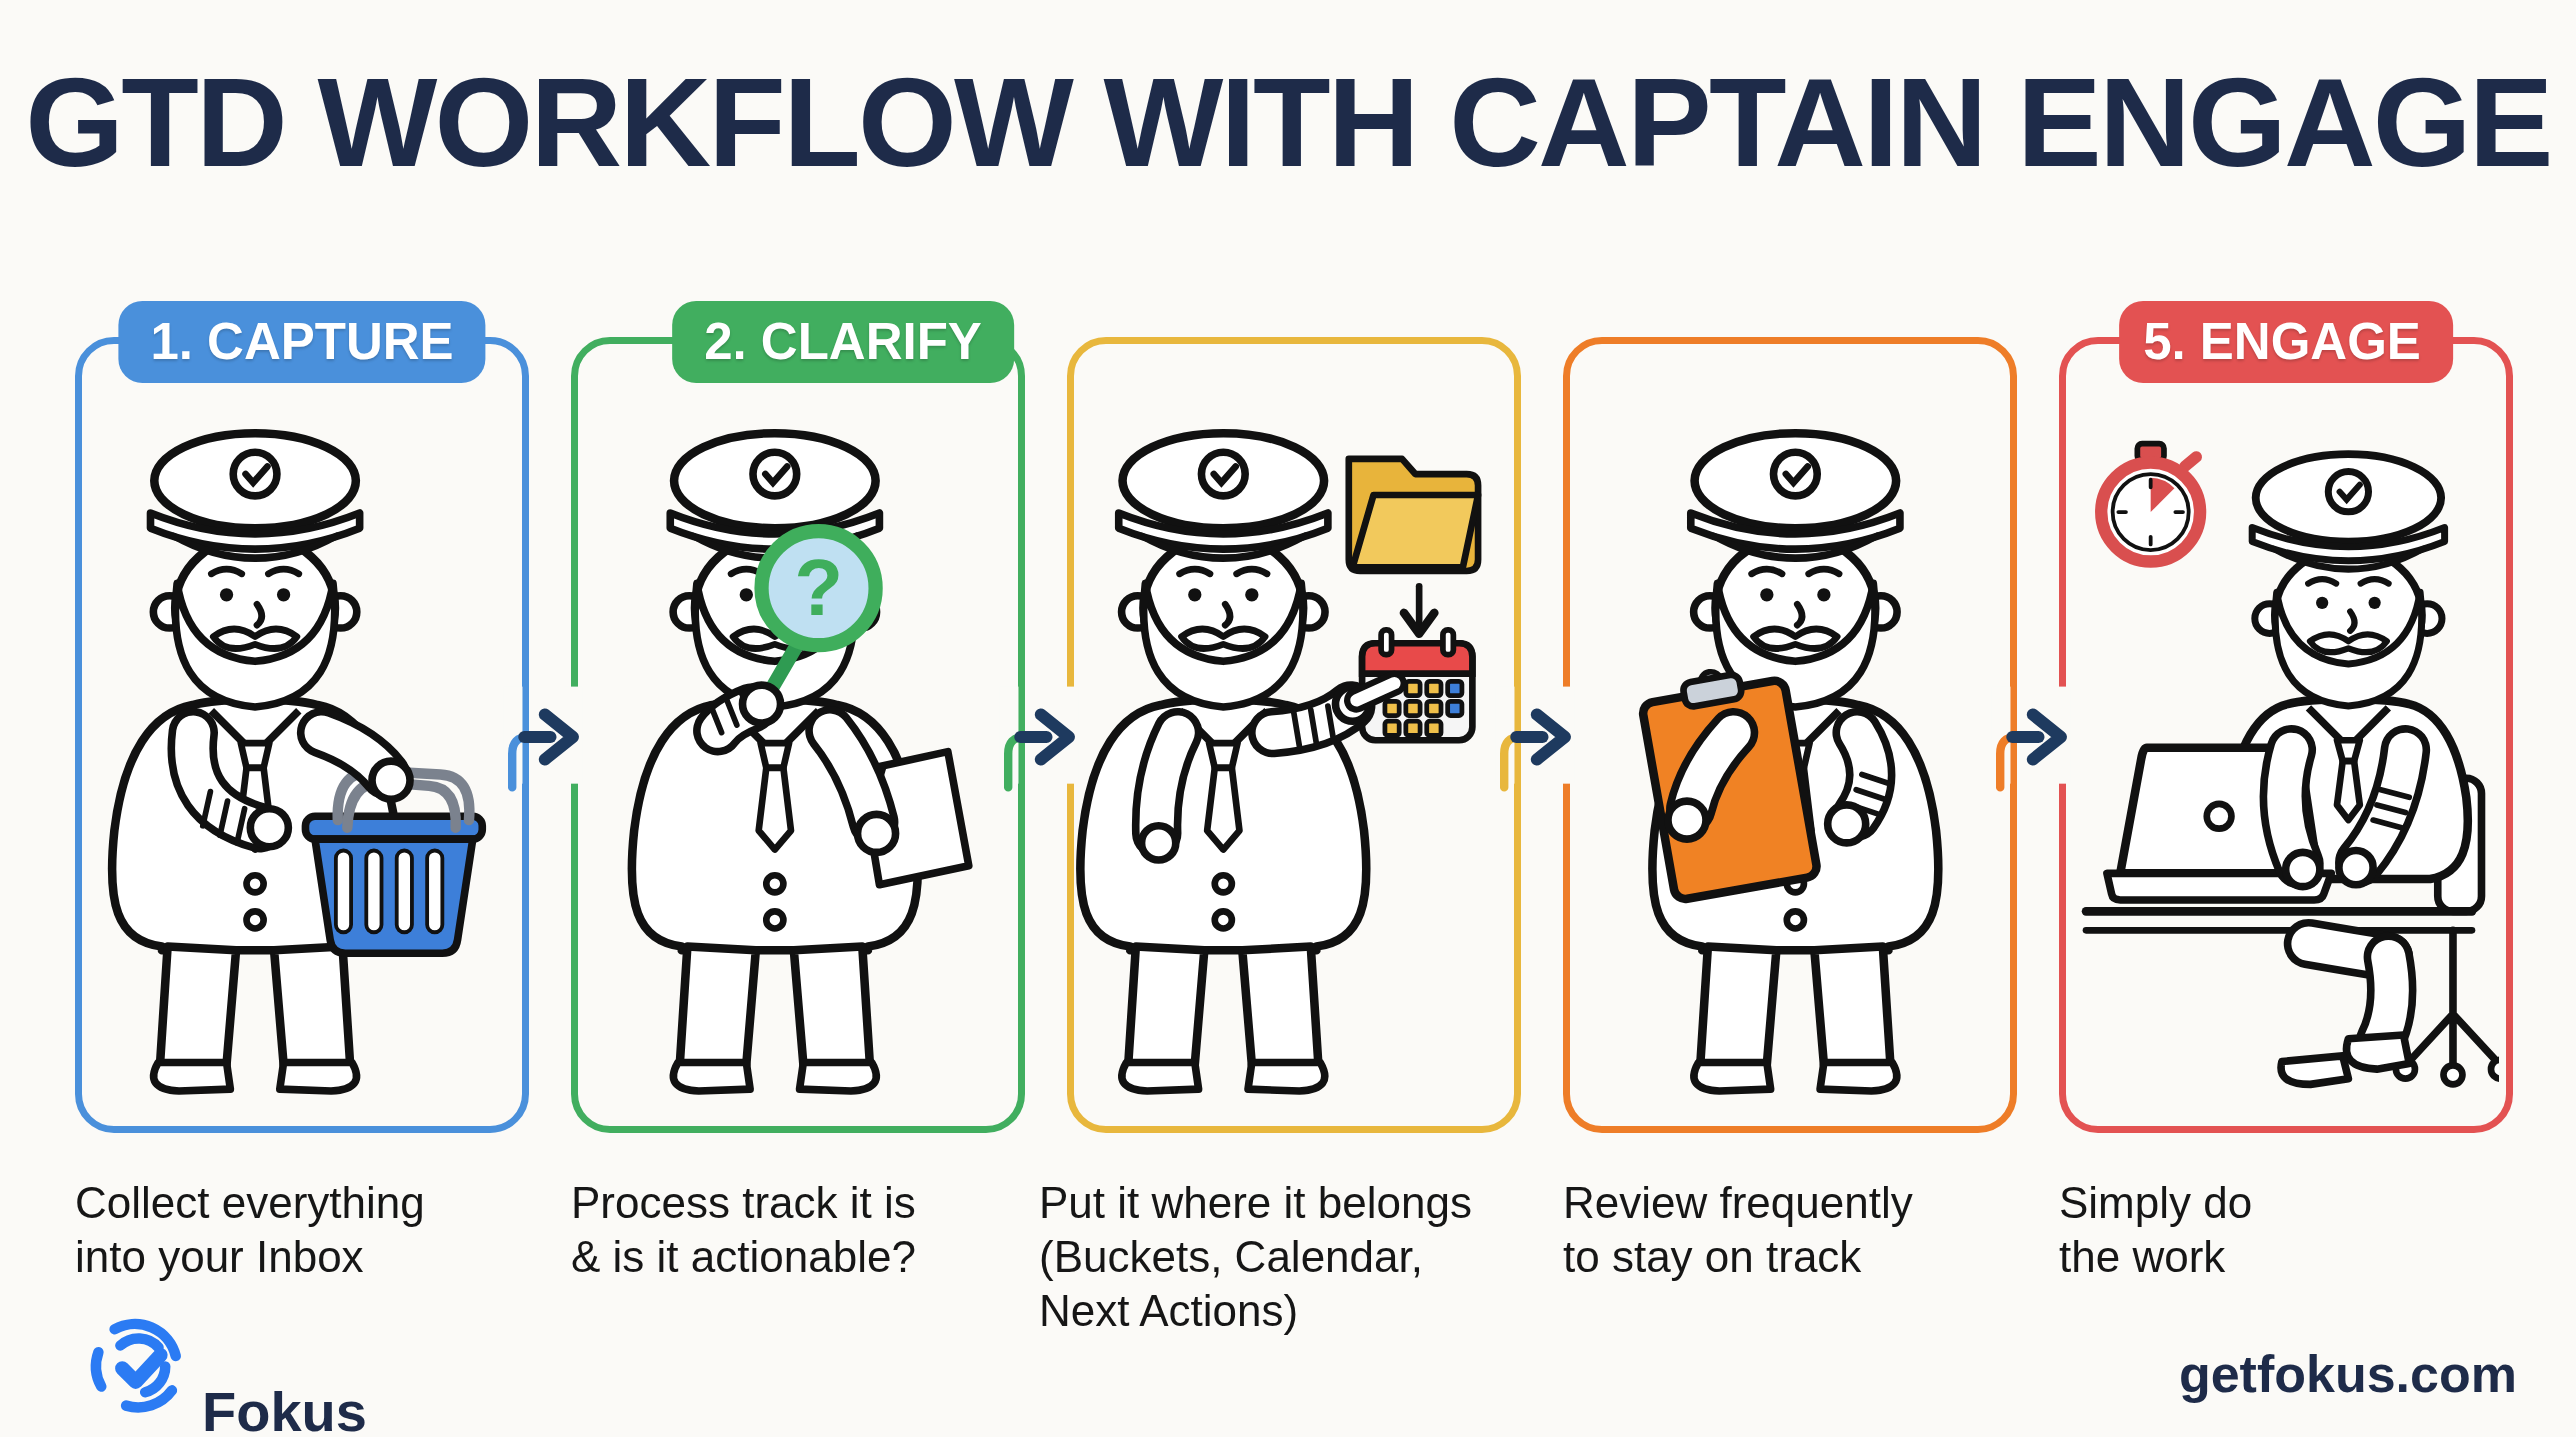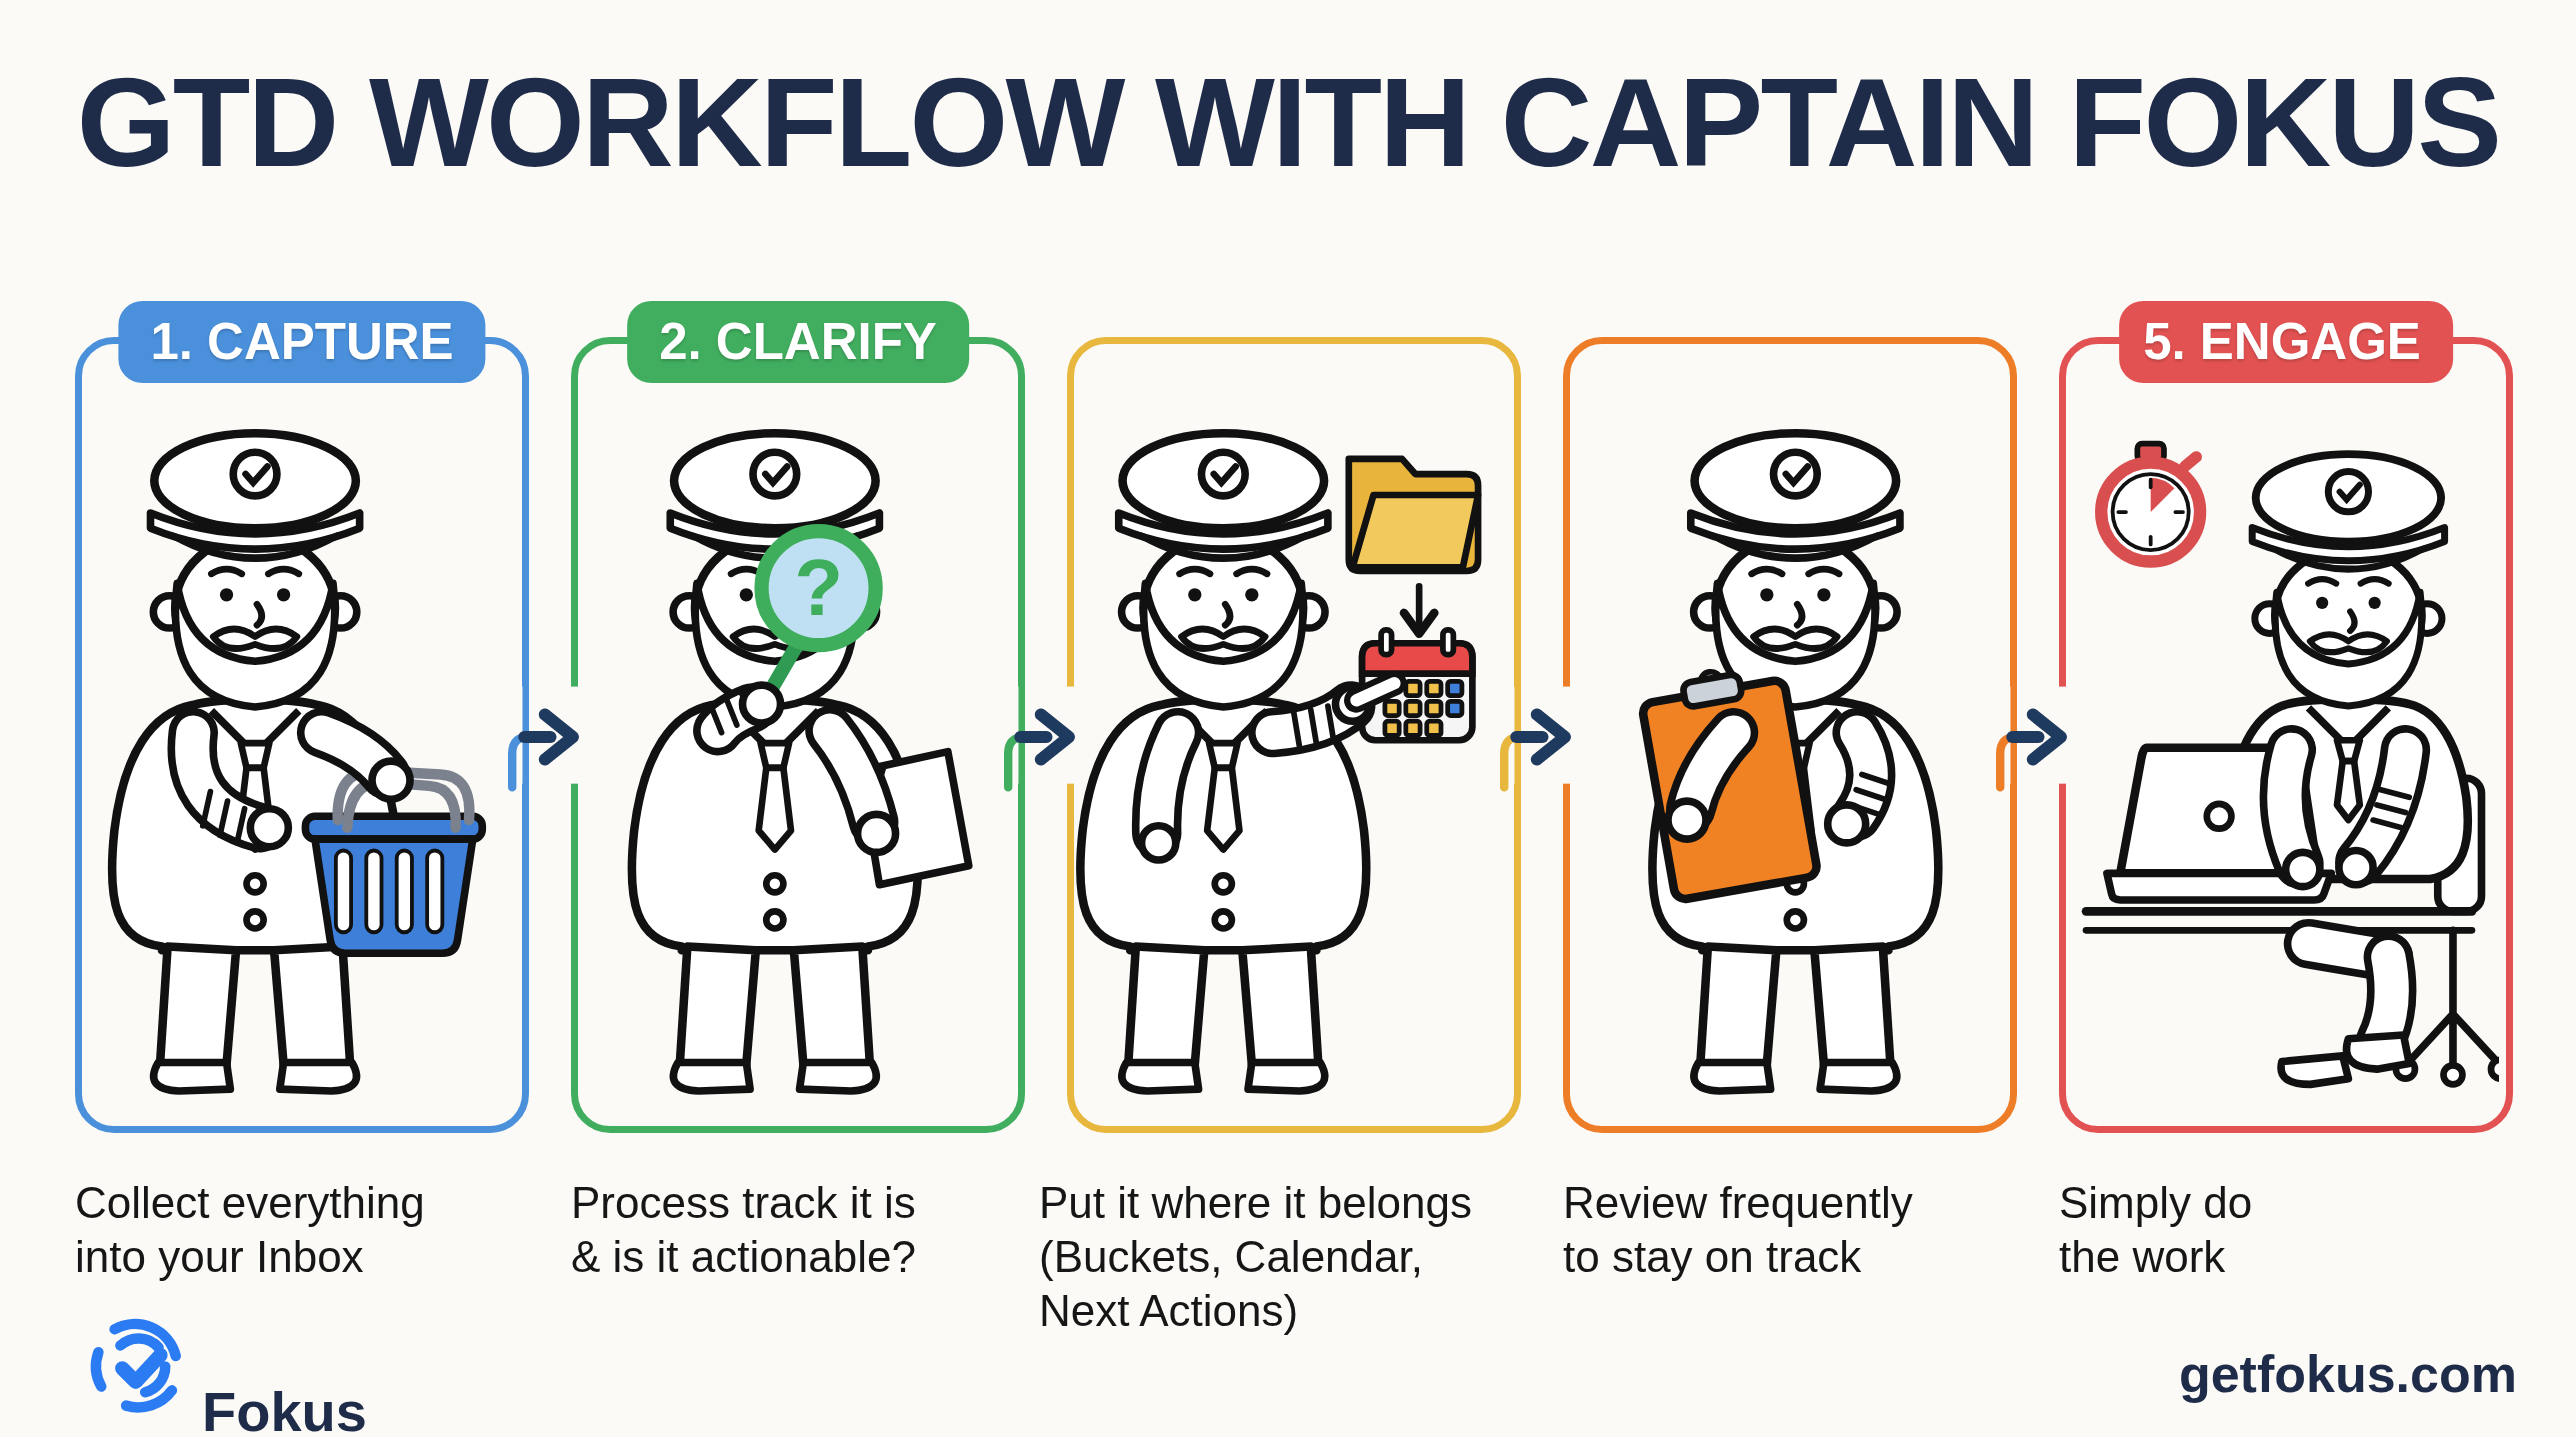--- a/index.html
+++ b/index.html
@@ -79,21 +79,21 @@
       <circle cx="0" cy="486" r="9" class="ln7"></circle>
       <circle cx="0" cy="524" r="9" class="ln7"></circle>
       <path d="M-92 552 L-100 676 L-30 676 L-20 556 Z" class="ln"></path>
       <path d="M92 552 L100 676 L30 676 L20 556 Z" class="ln"></path>
       <path d="M-102 674 Q-118 702 -80 704 L-26 702 L-30 674 Z" class="ln8"></path>
       <path d="M102 674 Q118 702 80 704 L26 702 L30 674 Z" class="ln8"></path>
     </g>
   </defs>
 </svg>
 
-<div class="title">GTD WORKFLOW WITH CAPTAIN FOKUS</div>
+<div class="title">GTD WORKFLOW WITH CAPTAIN ENGAGE</div>
 
 <div class="card" style="left: 75px; border-color: rgb(74, 144, 219);">
   <div class="badge" style="background: rgb(74, 144, 219);">1. CAPTURE</div>
   <svg class="illu" viewBox="0 0 454 750">
     <use href="#cap-torso" transform="translate(185,25)"></use>
     <use href="#cap-head" transform="translate(185,25)"></use>
     <rect x="238" y="440" width="186" height="24" rx="10" fill="#3D7FD9" stroke="#111" stroke-width="8"></rect>
     <path d="M248 464 L414 464 L398 570 Q396 584 382 584 L280 584 Q266 584 264 570 Z" fill="#3D7FD9" stroke="#111" stroke-width="8" stroke-linejoin="round"></path>
     <path d="M272 444 Q270 392 310 392 L380 396 Q414 398 410 444" fill="none" stroke="#7B828E" stroke-width="11" stroke-linecap="round"></path>
     <path d="M282 452 Q284 404 318 404 L368 408 Q398 410 396 452" fill="none" stroke="#7B828E" stroke-width="11" stroke-linecap="round"></path>
@@ -107,21 +107,21 @@
       <path d="M120 352 Q110 430 190 452" class="arm-i"></path>
     <path d="M138 414 l-8 36 M156 424 l-8 36 M174 432 l-8 36" class="st"></path>
     <circle cx="200" cy="452" r="20" class="ln8"></circle>
     <path d="M255 352 Q300 368 322 396" class="arm-o"></path>
       <path d="M255 352 Q300 368 322 396" class="arm-i"></path>
     <circle cx="328" cy="402" r="20" class="ln8"></circle>
   </svg>
 </div>
 
 <div class="card" style="left: 571px; border-color: rgb(65, 174, 95);">
-  <div class="badge" style="background: rgb(65, 174, 95);">2. CLARIFY</div>
+  <div class="badge" style="background: rgb(65, 174, 95); margin-left: 45px;">2. CLARIFY</div>
   <svg class="illu" viewBox="0 0 454 750">
     <use href="#cap-torso" transform="translate(210,25)"></use>
     <use href="#cap-head" transform="translate(210,25)"></use>
     <path d="M300 392 L392 372 L414 492 L320 512 Z" class="ln8"></path>
     <path d="M300 392 L324 388 L317 412 Z" class="ln7"></path>
     <path d="M268 350 Q300 390 314 446" class="arm-o"></path>
       <path d="M268 350 Q300 390 314 446" class="arm-i"></path>
     <circle cx="317" cy="458" r="20" class="ln8"></circle>
     <path d="M150 350 Q160 336 186 326" class="arm-o"></path>
       <path d="M150 350 Q160 336 186 326" class="arm-i"></path>

